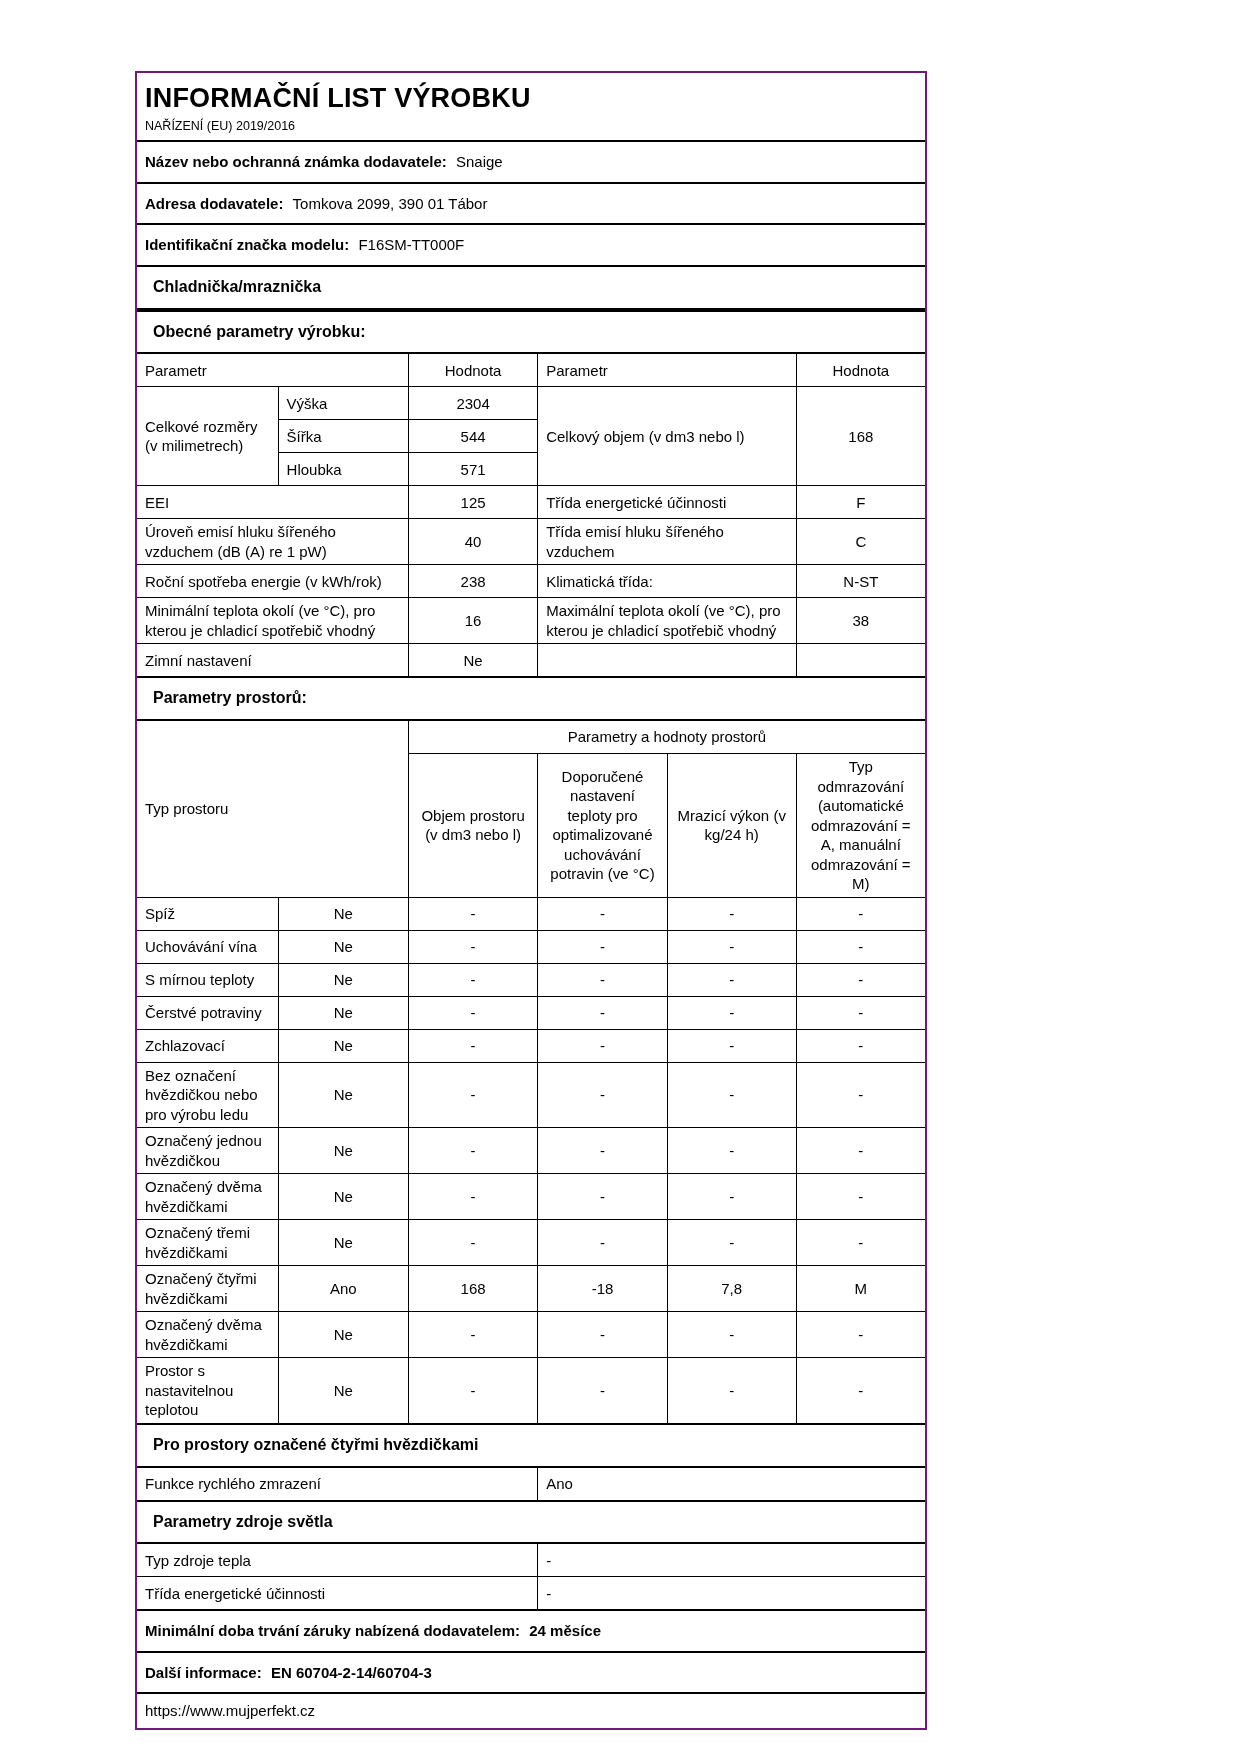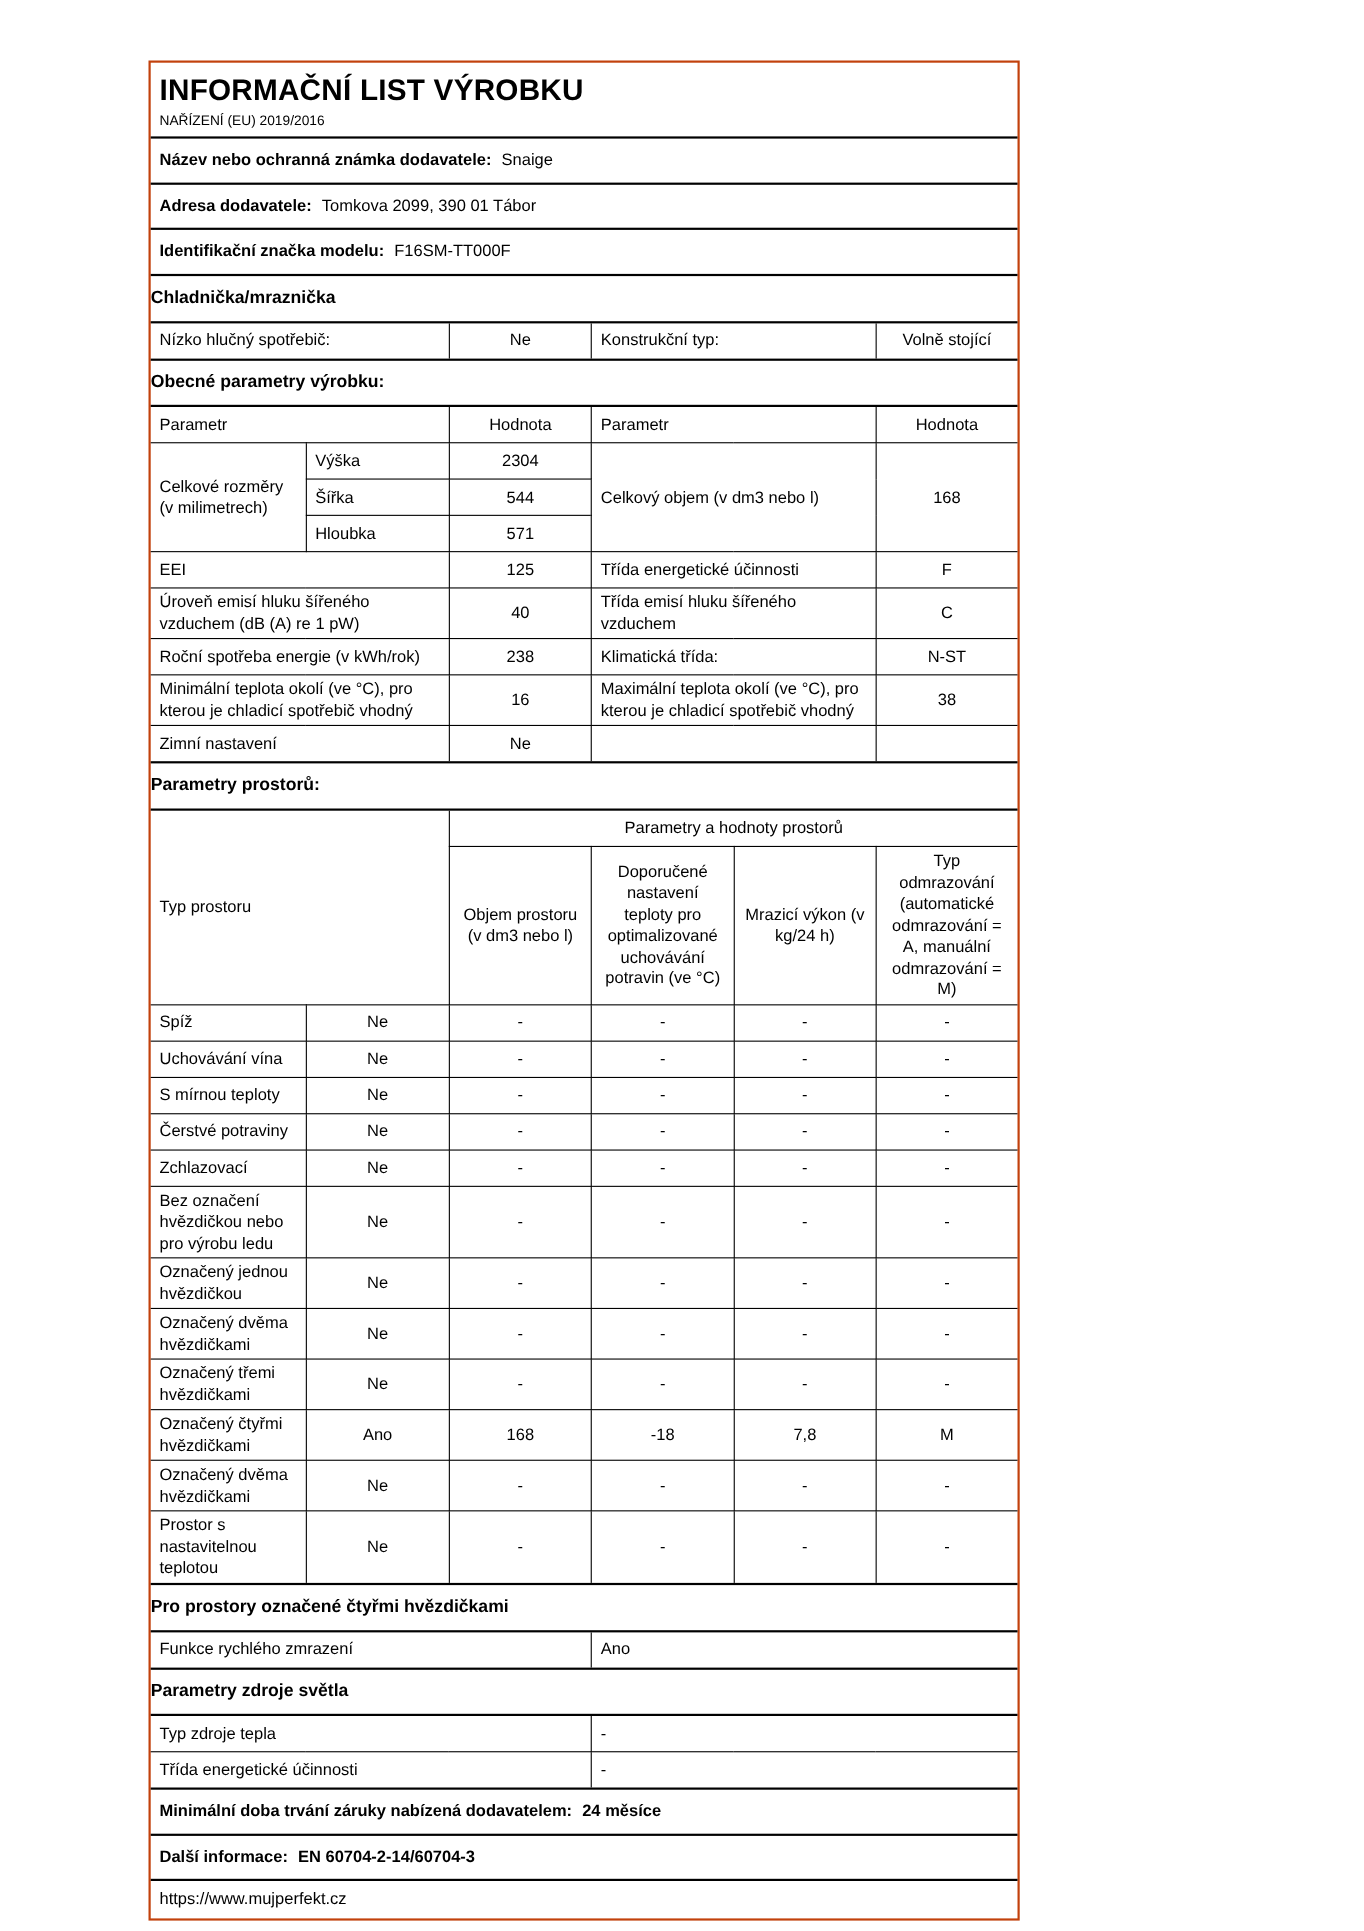--- a/index.html
+++ b/index.html
@@ -12,39 +12,39 @@
   .page {
     position: relative;
     width: 1240px;
     height: 1755px;
     background: #ffffff;
     overflow: hidden;
   }
   .doc {
     position: absolute;
     left: 135px;
-    top: 55px;
+    top: 71px;
     width: 792px;
-    border: 2px solid #c2410c;
+    border: 2px solid #701a75;
     box-sizing: border-box;
     font-size: 15px;
     line-height: 1.3;
   }
   .block { border-bottom: 2px solid #000; }
   .block:last-child { border-bottom: none; }
 
   .title-block { padding: 8px 8px 6px 8px; }
   .doc-title { font-size: 27px; font-weight: bold; letter-spacing: 0.2px; }
   .doc-subtitle { font-size: 12.5px; margin-top: 2px; }
 
   .info-row { padding: 10px 8px; }
   .info-row .lbl { font-weight: bold; }
   .info-row .val { margin-left: 5px; }
 
-  .sec-title { padding: 10px 0; font-weight: bold; font-size: 16px; }
+  .sec-title { padding: 10px 16px; font-weight: bold; font-size: 16px; }
 
   table.grid {
     width: 100%;
     border-collapse: collapse;
     table-layout: fixed;
     font-size: 15px;
   }
   table.grid td {
     border: 1.5px solid #000;
     padding: 3px 8px;
@@ -97,26 +97,20 @@
       <table class="grid">
         <colgroup>
             <col style="width:17.9%">
             <col style="width:16.55%">
             <col style="width:16.4%">
             <col style="width:16.45%">
             <col style="width:16.35%">
             <col style="width:16.35%">
           </colgroup>
         <tbody>
-            <tr>
-          <td colspan="2" class="l edge-l">Nízko hlučný spotřebič:</td>
-          <td class="c">Ne</td>
-          <td colspan="2" class="l">Konstrukční typ:</td>
-          <td class="c edge-r">Volně stojící</td>
-        </tr>
       </tbody>
         </table>
     </div>
 
     <div class="block sec-title">Obecné parametry výrobku:</div>
 
     <div class="block">
       <table class="grid">
         <colgroup>
             <col style="width:17.9%">

